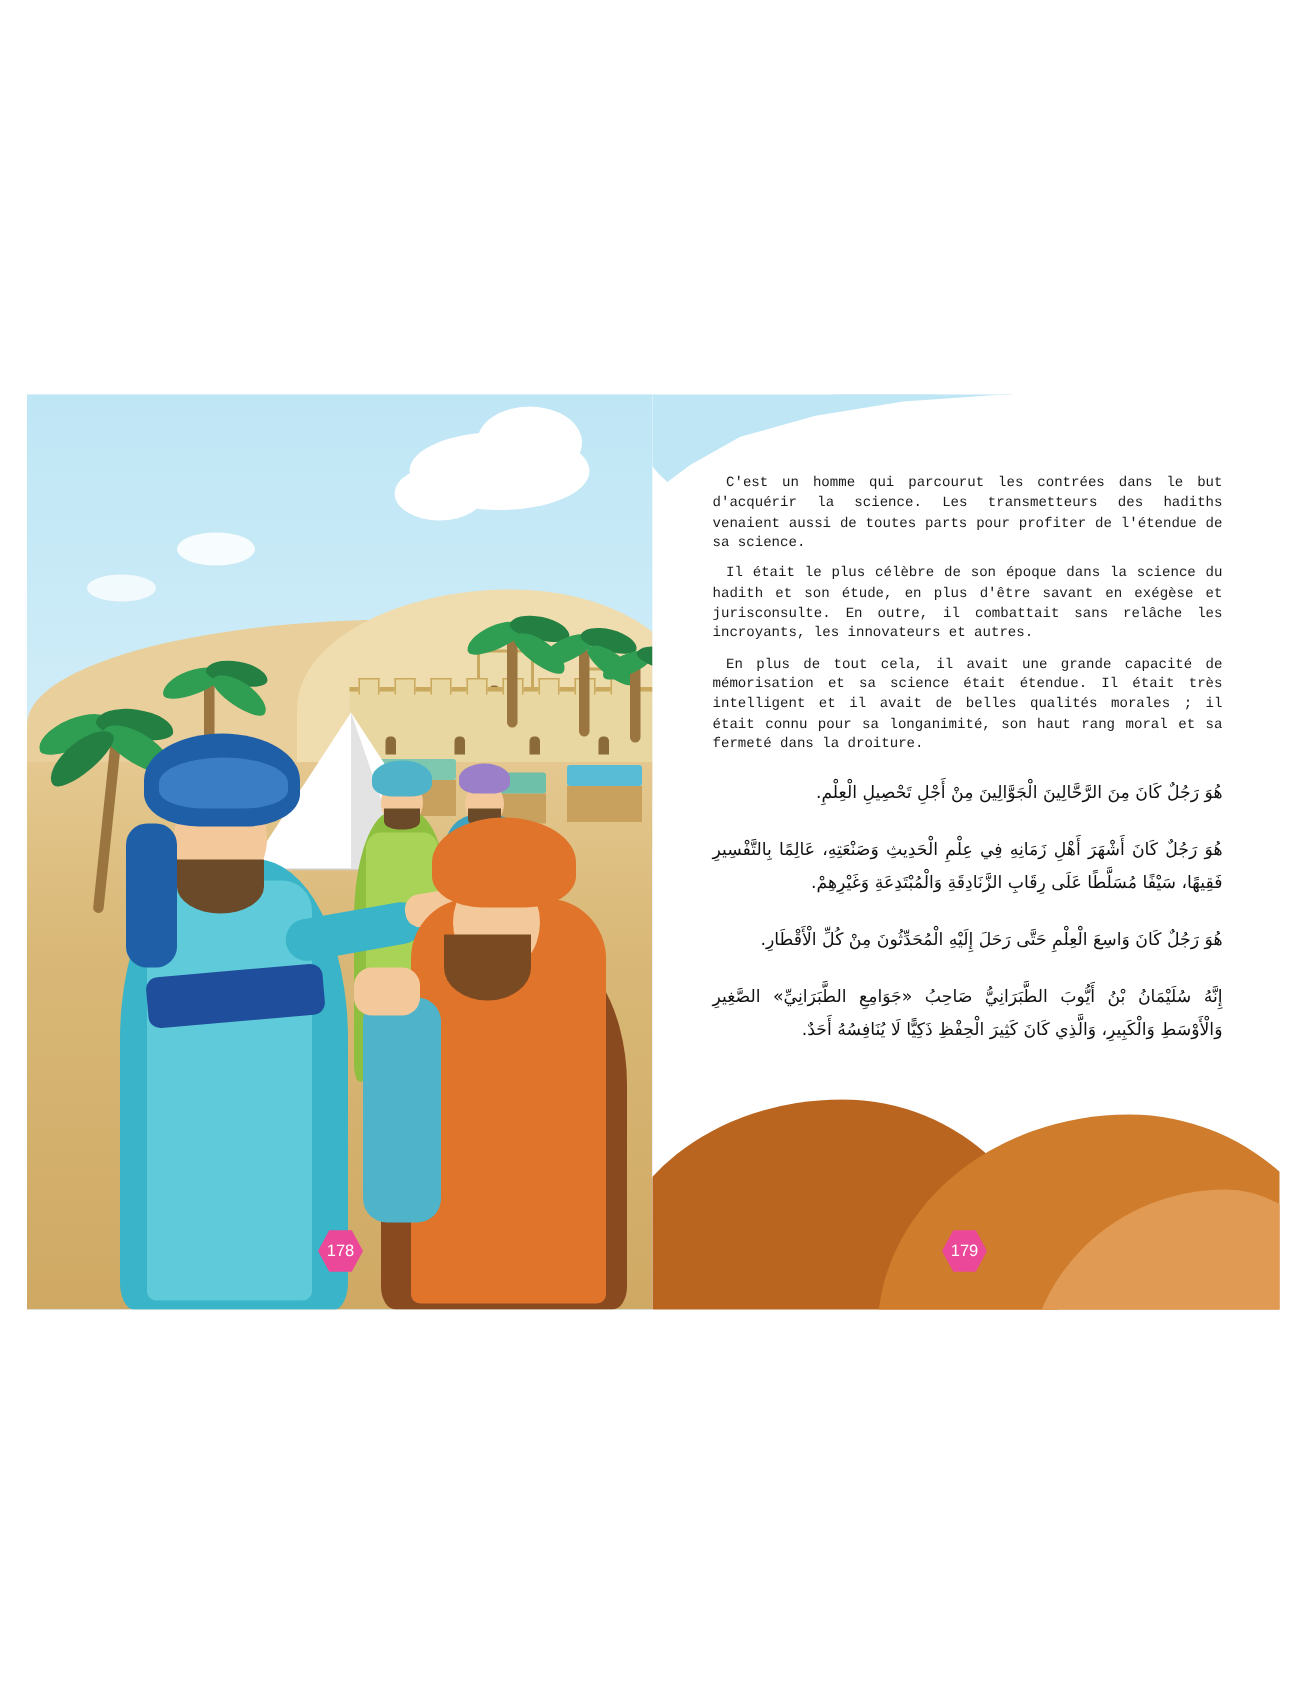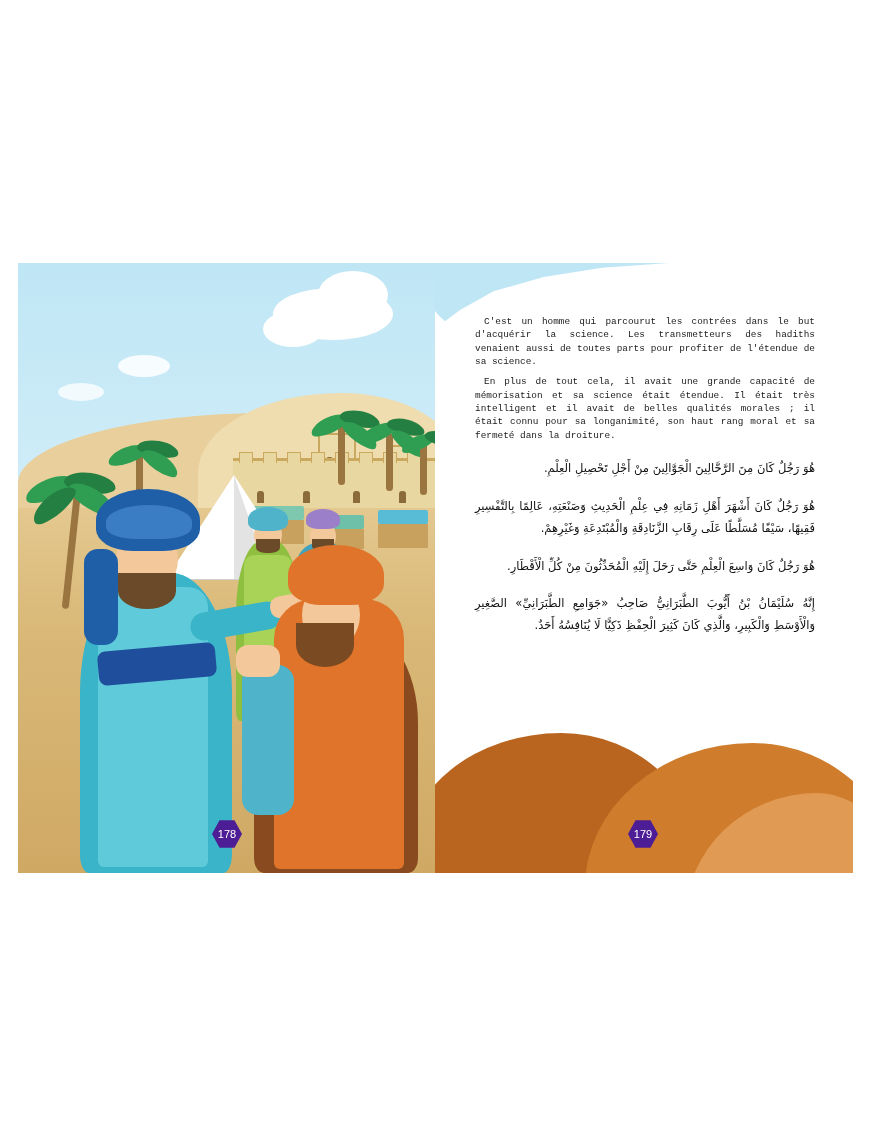--- a/index.html
+++ b/index.html
@@ -90,21 +90,21 @@
 
   .person{position:absolute;}
   .head{position:absolute;border-radius:50%;background:#f3c89a;}
   .beard{position:absolute;background:#5a3a22;border-radius:0 0 40% 40%;}
   .robe{position:absolute;border-radius:40% 40% 6% 6%;}
   .turban{position:absolute;border-radius:50% 50% 35% 35%;}
 
   .pagenum{
     position:absolute;
     width:30px;height:30px;
-    background:#4c1d95;
+    background:#ec4899;
     clip-path:polygon(25% 4%,75% 4%,100% 50%,75% 96%,25% 96%,0% 50%);
     color:#fff;font-size:11px;font-family:"Liberation Sans",sans-serif;
     display:flex;align-items:center;justify-content:center;
     z-index:30;
   }
   .pn-left{left:194px;bottom:24px;}
   .pn-right{left:193px;bottom:24px;}
 
   
   .page-right{
@@ -289,20 +289,21 @@
   <div class="page-right">
     <div class="blob-top"></div>
     <div class="blob-top2"></div>
     <div class="white-mask"></div>
     <div class="blob-bot"></div>
     <div class="blob-bot2"></div>
     <div class="blob-bot3"></div>
 
     <div class="text-col">
       <p class="fr">C'est un homme qui parcourut les contrées dans le but d'acquérir la science. Les transmetteurs des hadiths venaient aussi de toutes parts pour profiter de l'étendue de sa science.</p>
+      <p class="fr">Il était le plus célèbre de son époque dans la science du hadith et son étude, en plus d'être savant en exégèse et jurisconsulte. En outre, il combattait sans relâche les incroyants, les innovateurs et autres.</p>
       <p class="fr">En plus de tout cela, il avait une grande capacité de mémorisation et sa science était étendue. Il était très intelligent et il avait de belles qualités morales ; il était connu pour sa longanimité, son haut rang moral et sa fermeté dans la droiture.</p>
 
       <div class="ar-block">
         <p class="ar">هُوَ رَجُلٌ كَانَ مِنَ الرَّحَّالِينَ الْجَوَّالِينَ مِنْ أَجْلِ تَحْصِيلِ الْعِلْمِ.</p>
         <p class="ar">هُوَ رَجُلٌ كَانَ أَشْهَرَ أَهْلِ زَمَانِهِ فِي عِلْمِ الْحَدِيثِ وَصَنْعَتِهِ، عَالِمًا بِالتَّفْسِيرِ فَقِيهًا، سَيْفًا مُسَلَّطًا عَلَى رِقَابِ الزَّنَادِقَةِ وَالْمُبْتَدِعَةِ وَغَيْرِهِمْ.</p>
         <p class="ar">هُوَ رَجُلٌ كَانَ وَاسِعَ الْعِلْمِ حَتَّى رَحَلَ إِلَيْهِ الْمُحَدِّثُونَ مِنْ كُلِّ الْأَقْطَارِ.</p>
         <p class="ar">إِنَّهُ سُلَيْمَانُ بْنُ أَيُّوبَ الطَّبَرَانِيُّ صَاحِبُ «جَوَامِعِ الطَّبَرَانِيِّ» الصَّغِيرِ وَالْأَوْسَطِ وَالْكَبِيرِ، وَالَّذِي كَانَ كَثِيرَ الْحِفْظِ ذَكِيًّا لَا يُنَافِسُهُ أَحَدٌ.</p>
       </div>
     </div>
 

